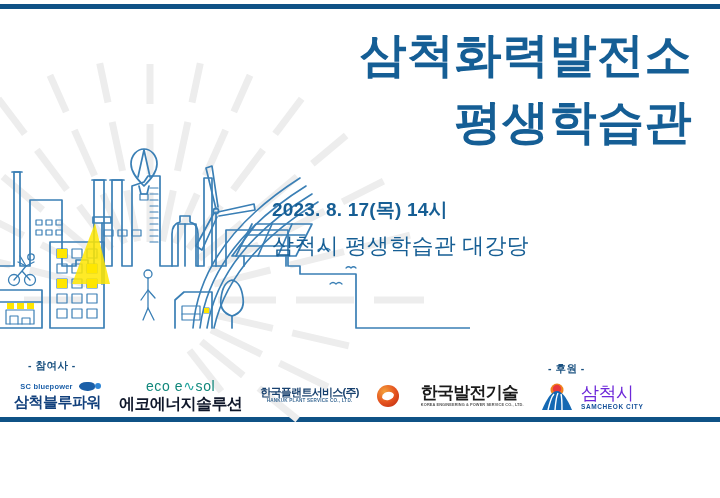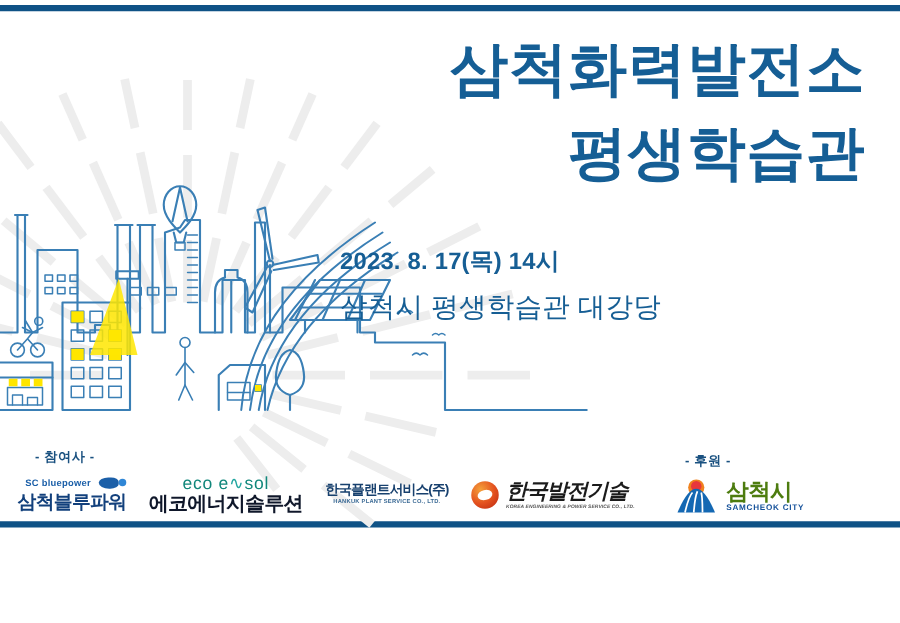--- a/index.html
+++ b/index.html
@@ -188,21 +188,21 @@
   }
   .logo-hps .sub {
     font-size: 4.6px;
     font-weight: 700;
     color: #3b6a95;
     letter-spacing: 0.2px;
     margin-top: 1px;
   }
 
   
-  .logo-kps { display: flex; align-items: center; gap: 6px; font-style: italic; }
+  .logo-kps { display: flex; align-items: center; gap: 22px; }
   .kps-mark {
     width: 22px; height: 22px;
     border-radius: 50%;
     background: radial-gradient(circle at 34% 30%, #f4a03a 0%, #e4521f 52%, #b9260f 100%);
     position: relative;
     flex: none;
   }
   .kps-mark::after {
     content: "";
     position: absolute;
@@ -226,22 +226,22 @@
     letter-spacing: 0.1px;
     margin-top: 2px;
   }
 
   
   .logo-city { display: flex; align-items: center; gap: 7px; }
   .city-mark { width: 34px; height: 30px; flex: none; }
   .logo-city .txt { text-align: left; }
   .logo-city .korean {
     font-size: 18px;
-    font-weight: 700;
-    color: #4d7c0f;
+    font-weight: 400;
+    color: #6d28d9;
     letter-spacing: -0.5px;
   }
   .logo-city .sub {
     font-size: 6.5px;
     font-weight: 700;
     color: #15519a;
     letter-spacing: 0.6px;
     margin-top: 2px;
   }
 </style>

